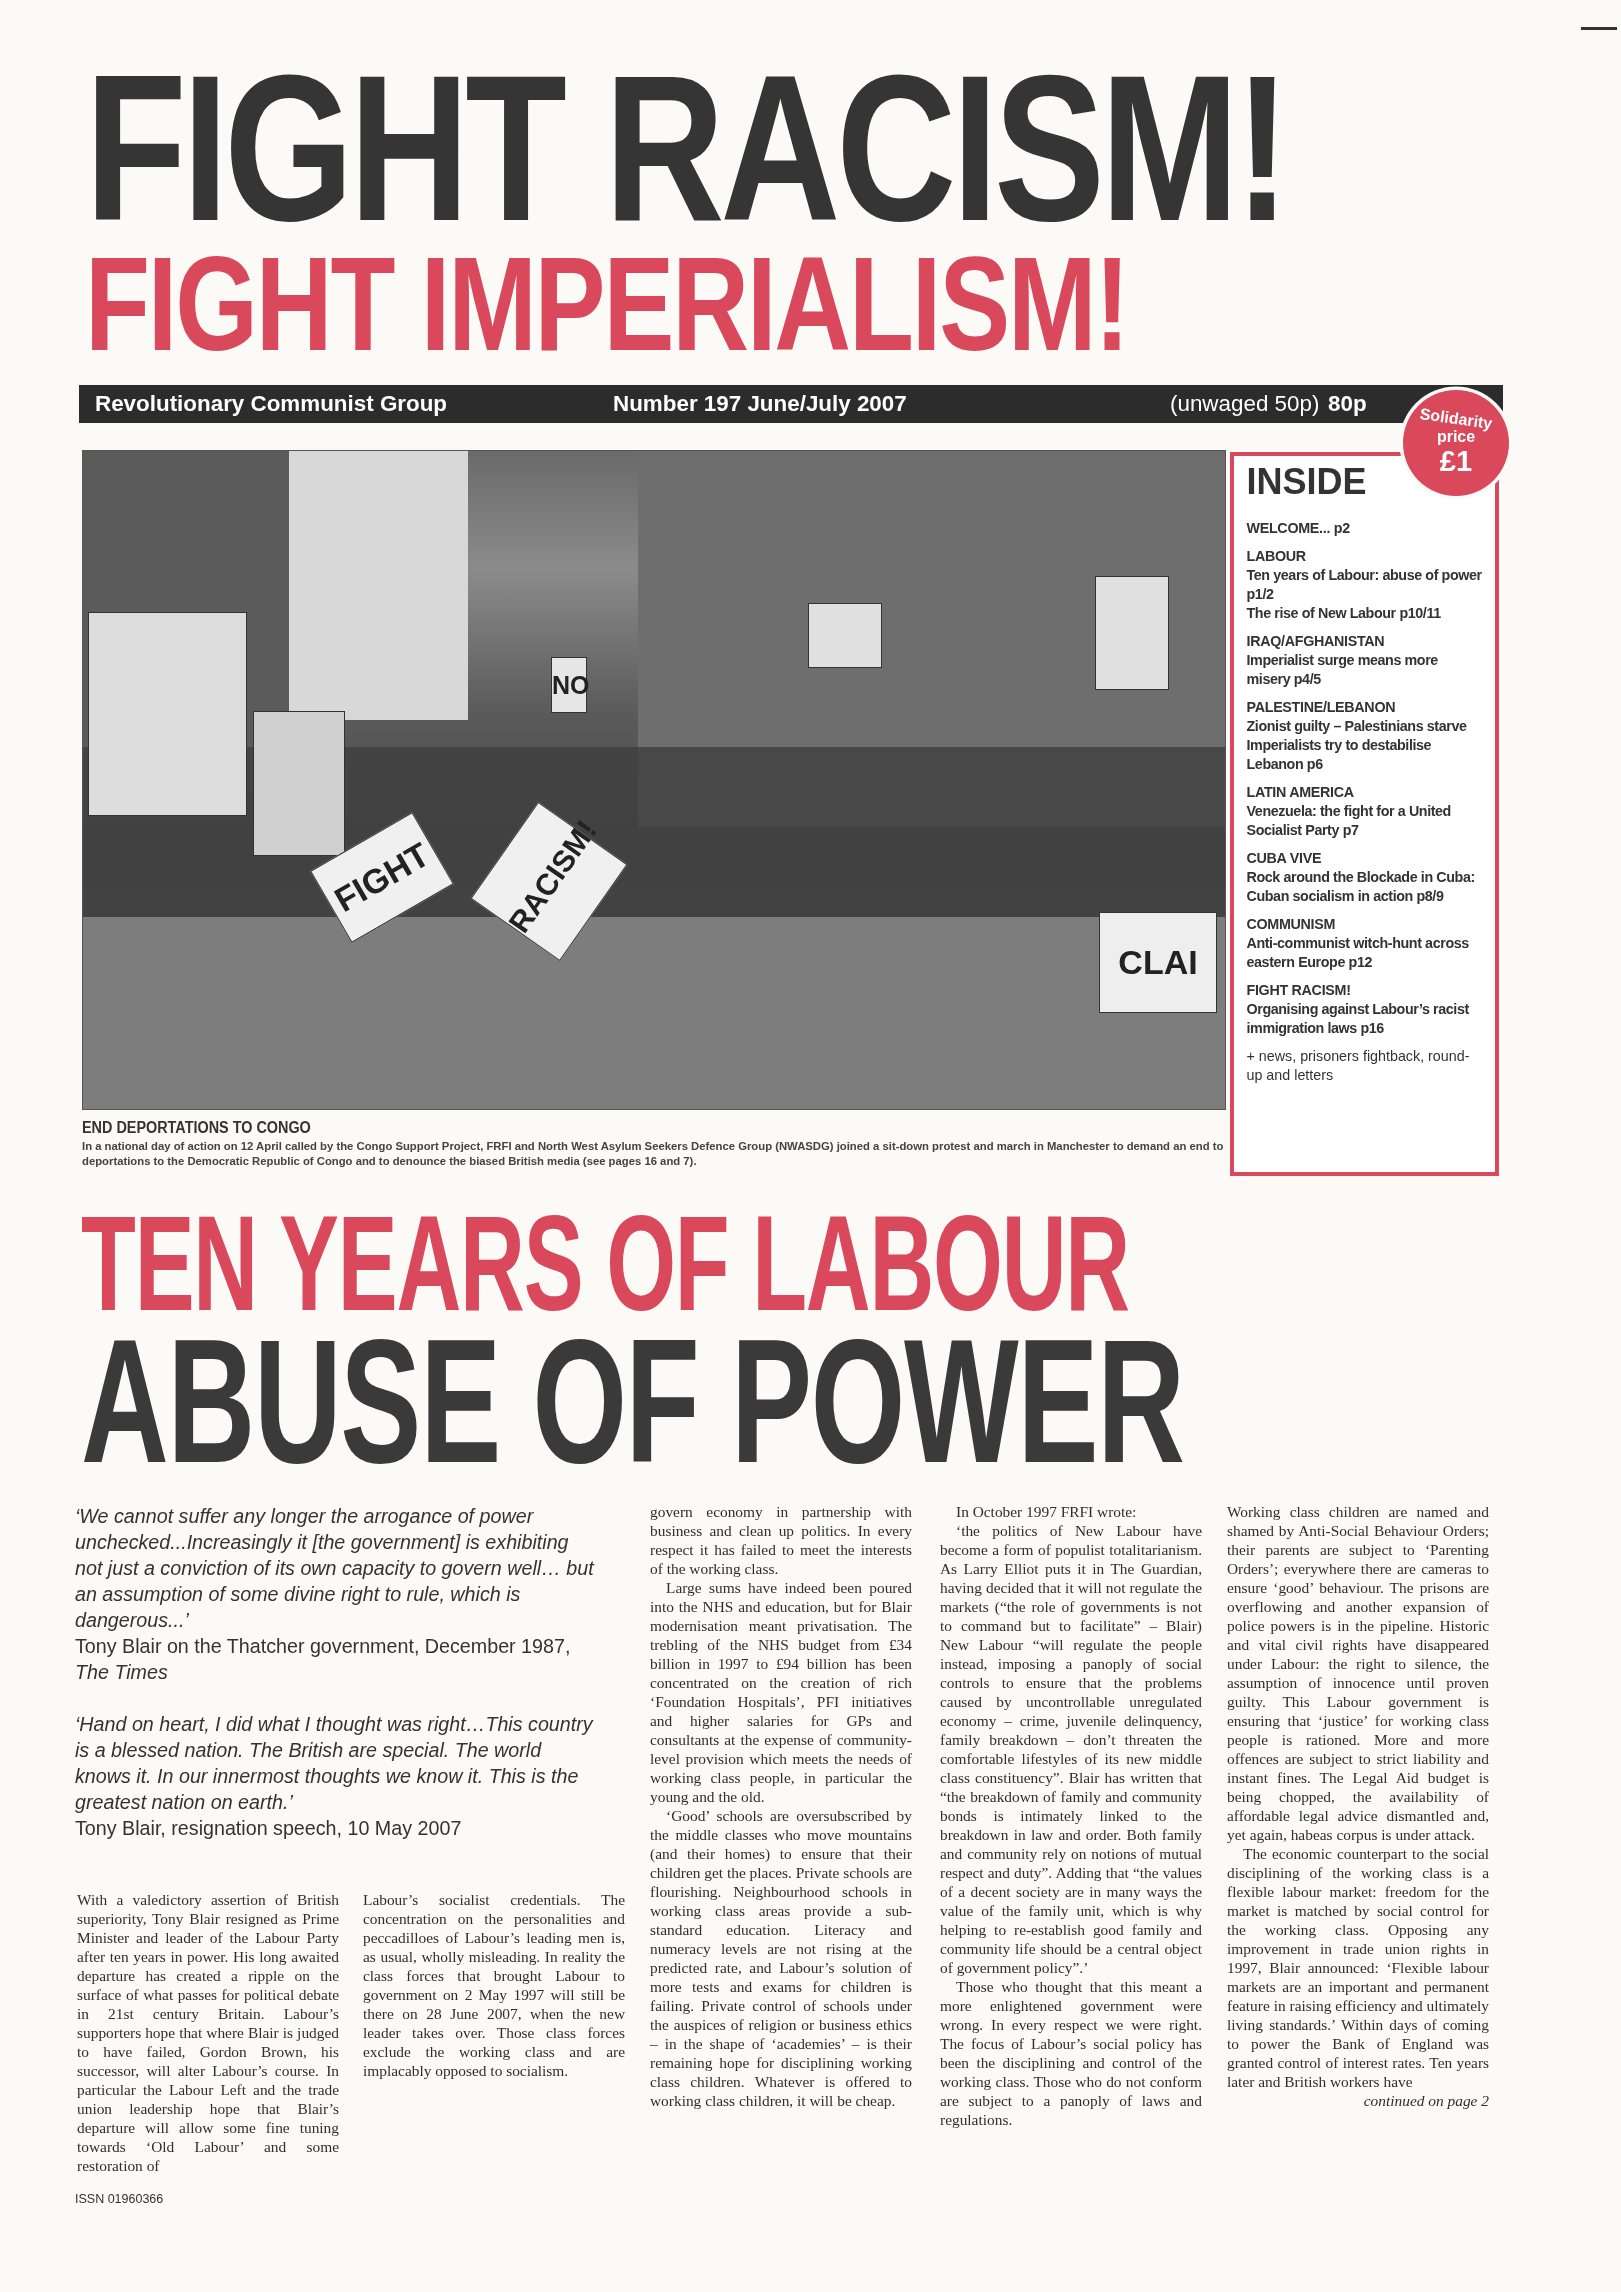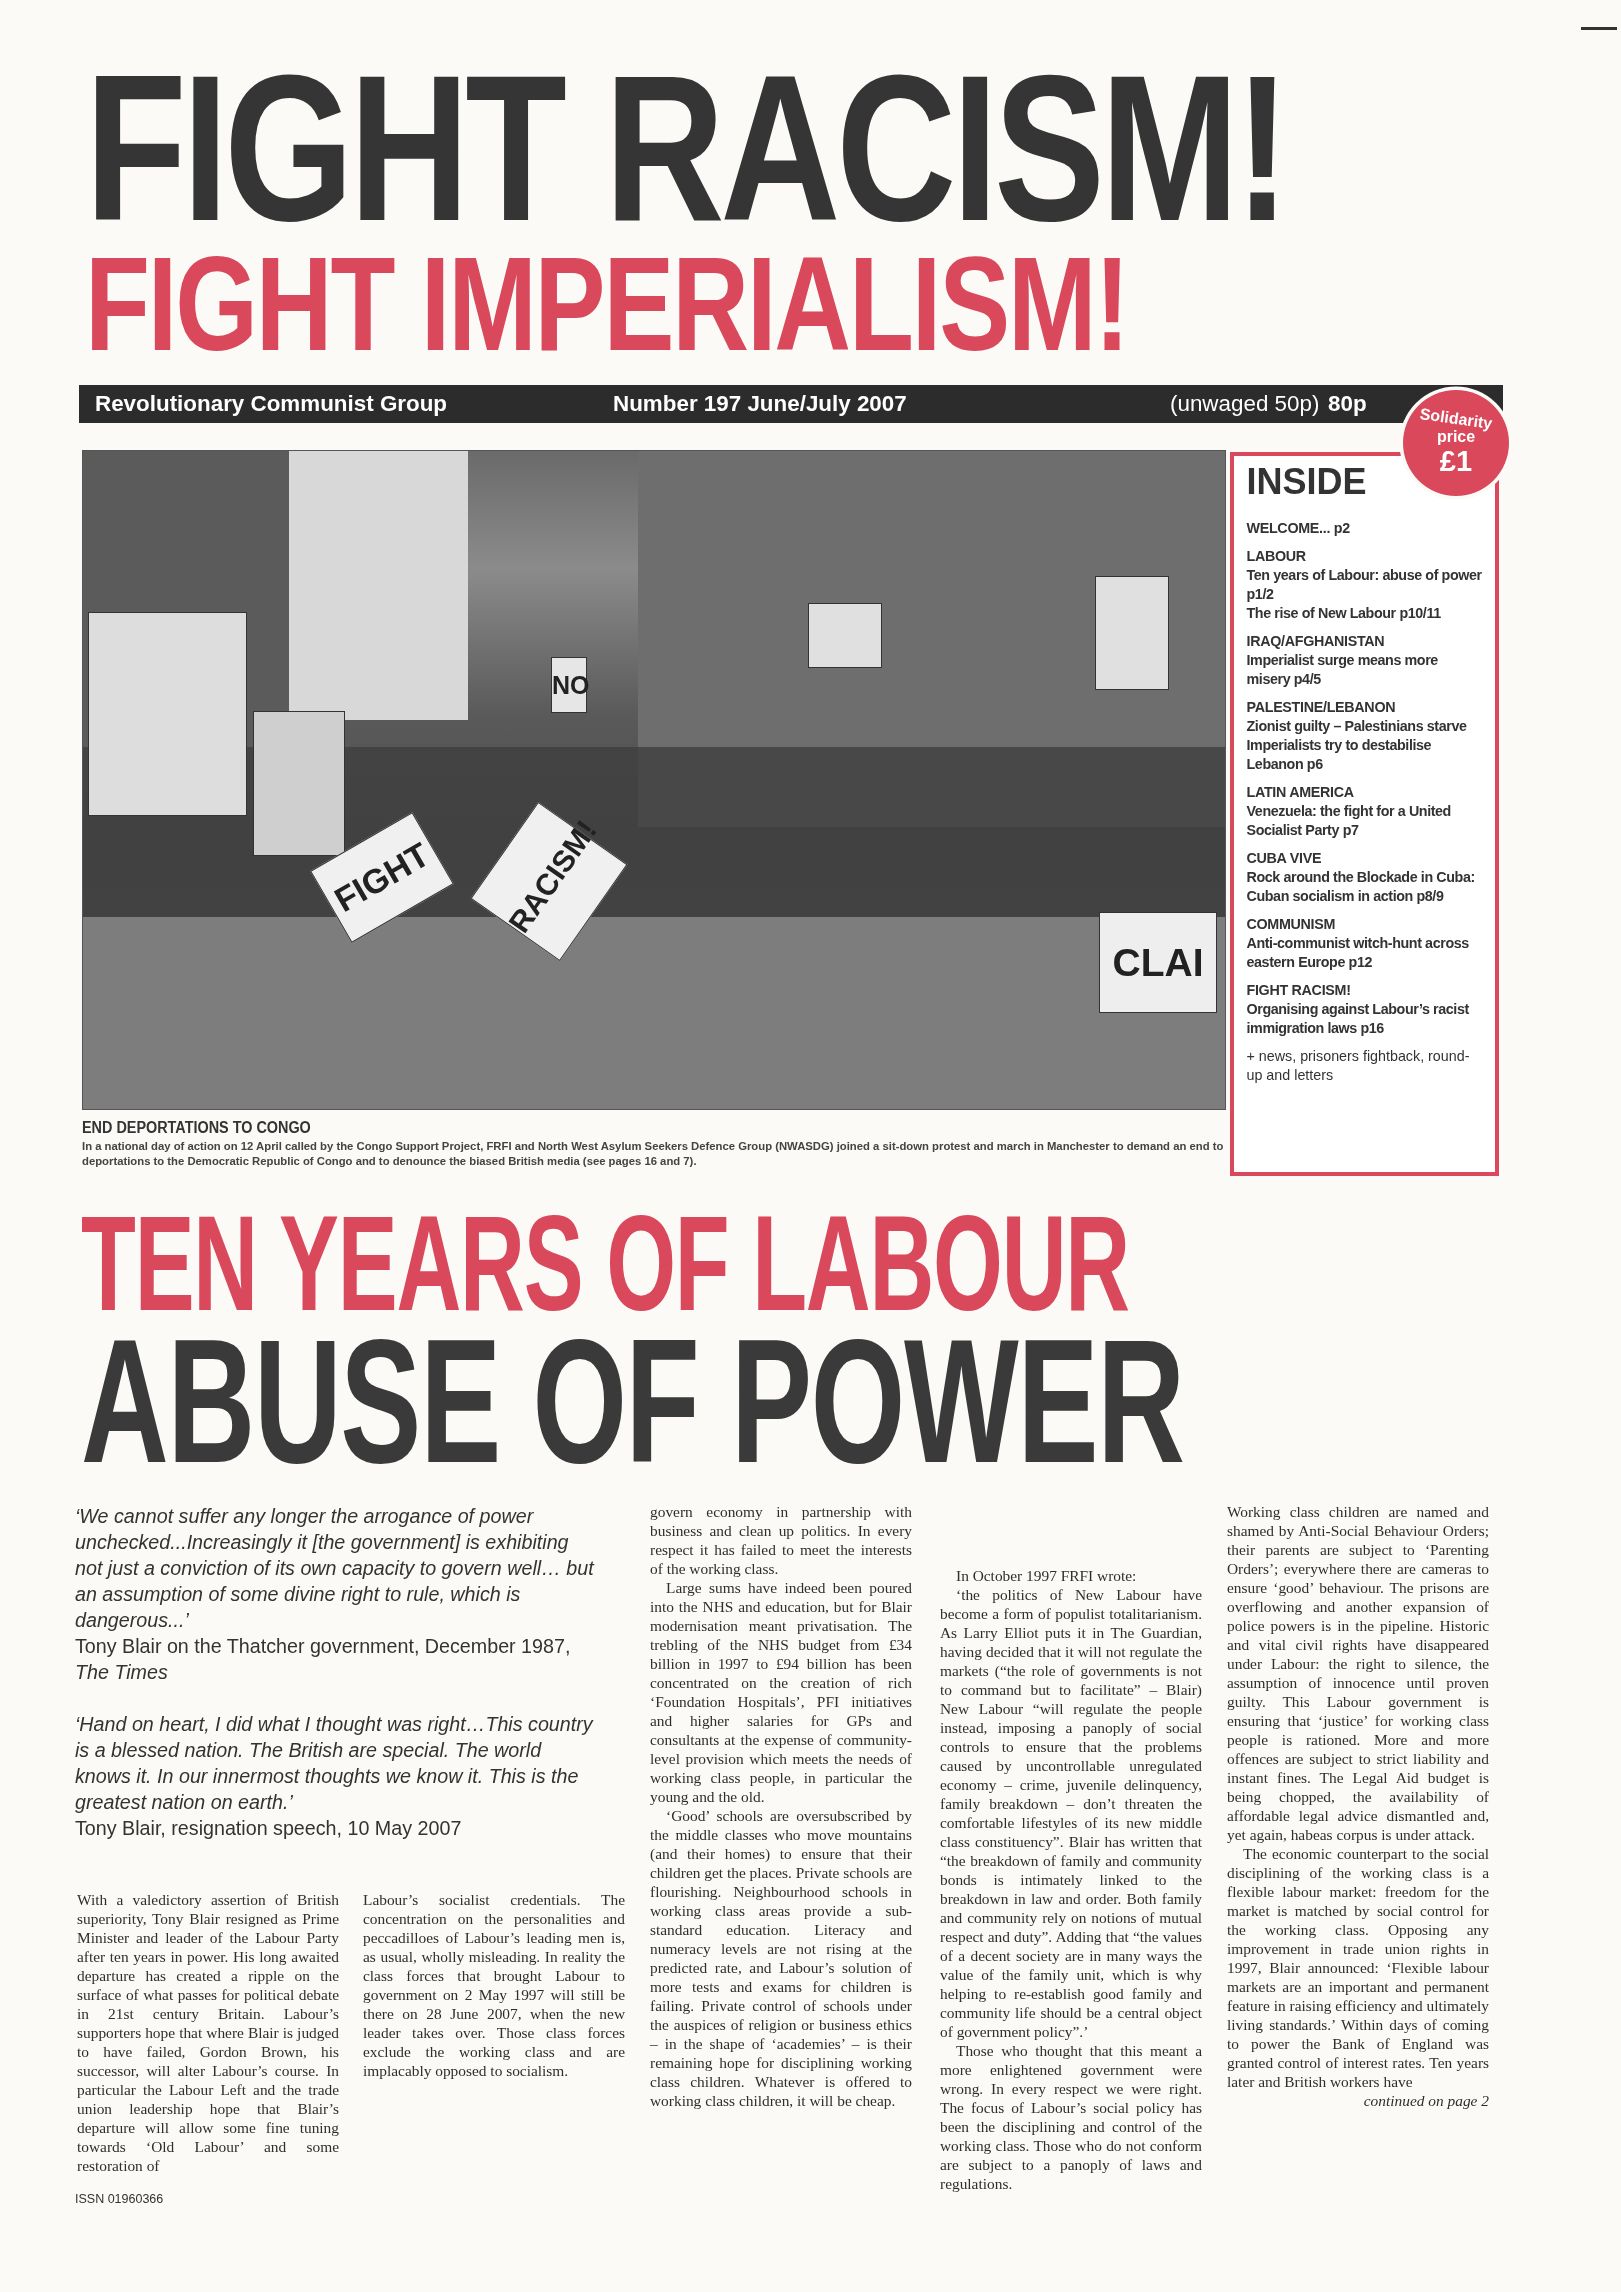--- a/index.html
+++ b/index.html
@@ -153,21 +153,21 @@
   <div class="sky"></div>
   <div class="bldL"></div>
   <div class="bldR"></div>
   <div class="crowd"></div>
   <div class="road"></div>
   <div class="sign" style="left:4.5px;top:161px;width:157px;height:202px;background:#ddd;"></div>
   <div class="sign" style="left:170px;top:260px;width:90px;height:143px;background:#cfcfcf;"></div>
   <div class="sign" style="left:468px;top:206px;width:34px;height:54px;font-size:25px;line-height:54px;">NO</div>
   <div class="sign" style="left:240px;top:385px;width:116px;height:81px;font-size:34px;line-height:81px;transform:rotate(-30deg);background:#f0f0f0;">FIGHT</div>
   <div class="sign" style="left:407px;top:376px;width:116px;height:107px;font-size:30px;line-height:107px;transform:rotate(-55deg);background:#f0f0f0;">RACISM!</div>
-  <div class="sign" style="left:1016px;top:461px;width:116px;height:99px;font-size:39px;line-height:99px;background:#eee;">CLAI</div>
+  <div class="sign" style="left:1016px;top:461px;width:116px;height:99px;font-size:34px;line-height:99px;background:#eee;">CLAI</div>
   <div class="sign" style="left:1012px;top:125px;width:72px;height:112px;background:#e0e0e0;"></div>
   <div class="sign" style="left:725px;top:152px;width:72px;height:63px;background:#e0e0e0;"></div>
 </div>
 
 <div class="abs caption-title">END DEPORTATIONS TO CONGO</div>
 <div class="abs caption-body">In a national day of action on 12 April called by the Congo Support Project, FRFI and North West Asylum Seekers Defence Group (NWASDG) joined a sit-down protest and march in Manchester to demand an end to deportations to the Democratic Republic of Congo and to denounce the biased British media (see pages 16 and 7).</div>
 
 <div class="abs hl1">TEN YEARS OF LABOUR</div>
 <div class="abs hl2">ABUSE OF POWER</div>
 
@@ -188,21 +188,21 @@
   <p class="first">With a valedictory assertion of British superiority, Tony Blair resigned as Prime Minister and leader of the Labour Party after ten years in power. His long awaited departure has created a ripple on the surface of what passes for political debate in 21st century Britain. Labour’s supporters hope that where Blair is judged to have failed, Gordon Brown, his successor, will alter Labour’s course. In particular the Labour Left and the trade union leadership hope that Blair’s departure will allow some fine tuning towards ‘Old Labour’ and some restoration of</p>
 </div>
 <div class="col" style="left:363px;top:1890px;">
   <p class="first">Labour’s socialist credentials. The concentration on the personalities and peccadilloes of Labour’s leading men is, as usual, wholly misleading. In reality the class forces that brought Labour to government on 2 May 1997 will still be there on 28 June 2007, when the new leader takes over. Those class forces exclude the working class and are implacably opposed to socialism.</p>
 </div>
 <div class="col" style="left:650px;top:1502px;">
   <p class="first">govern economy in partnership with business and clean up politics. In every respect it has failed to meet the interests of the working class.</p>
   <p>Large sums have indeed been poured into the NHS and education, but for Blair modernisation meant privatisation. The trebling of the NHS budget from £34 billion in 1997 to £94 billion has been concentrated on the creation of rich ‘Foundation Hospitals’, PFI initiatives and higher salaries for GPs and consultants at the expense of community-level provision which meets the needs of working class people, in particular the young and the old.</p>
   <p>‘Good’ schools are oversubscribed by the middle classes who move mountains (and their homes) to ensure that their children get the places. Private schools are flourishing. Neighbourhood schools in working class areas provide a sub-standard education. Literacy and numeracy levels are not rising at the predicted rate, and Labour’s solution of more tests and exams for children is failing. Private control of schools under the auspices of religion or business ethics – in the shape of ‘academies’ – is their remaining hope for disciplining working class children. Whatever is offered to working class children, it will be cheap.</p>
 </div>
-<div class="col" style="left:940px;top:1566px;">
+<div class="col" style="left:940px;top:1502px;">
   <p>In October 1997 FRFI wrote:</p>
   <p>‘the politics of New Labour have become a form of populist totalitarianism. As Larry Elliot puts it in The Guardian, having decided that it will not regulate the markets (“the role of governments is not to command but to facilitate” – Blair) New Labour “will regulate the people instead, imposing a panoply of social controls to ensure that the problems caused by uncontrollable unregulated economy – crime, juvenile delinquency, family breakdown – don’t threaten the comfortable lifestyles of its new middle class constituency”. Blair has written that “the breakdown of family and community bonds is intimately linked to the breakdown in law and order. Both family and community rely on notions of mutual respect and duty”. Adding that “the values of a decent society are in many ways the value of the family unit, which is why helping to re-establish good family and community life should be a central object of government policy”.’</p>
   <p>Those who thought that this meant a more enlightened government were wrong. In every respect we were right. The focus of Labour’s social policy has been the disciplining and control of the working class. Those who do not conform are subject to a panoply of laws and regulations.</p>
 </div>
 <div class="col" style="left:1227px;top:1502px;">
   <p class="first">Working class children are named and shamed by Anti-Social Behaviour Orders; their parents are subject to ‘Parenting Orders’; everywhere there are cameras to ensure ‘good’ behaviour. The prisons are overflowing and another expansion of police powers is in the pipeline. Historic and vital civil rights have disappeared under Labour: the right to silence, the assumption of innocence until proven guilty. This Labour government is ensuring that ‘justice’ for working class people is rationed. More and more offences are subject to strict liability and instant fines. The Legal Aid budget is being chopped, the availability of affordable legal advice dismantled and, yet again, habeas corpus is under attack.</p>
   <p>The economic counterpart to the social disciplining of the working class is a flexible labour market: freedom for the market is matched by social control for the working class. Opposing any improvement in trade union rights in 1997, Blair announced: ‘Flexible labour markets are an important and permanent feature in raising efficiency and ultimately living standards.’ Within days of coming to power the Bank of England was granted control of interest rates. Ten years later and British workers have</p>
   <p class="cont">continued on page 2</p>
 </div>
 

